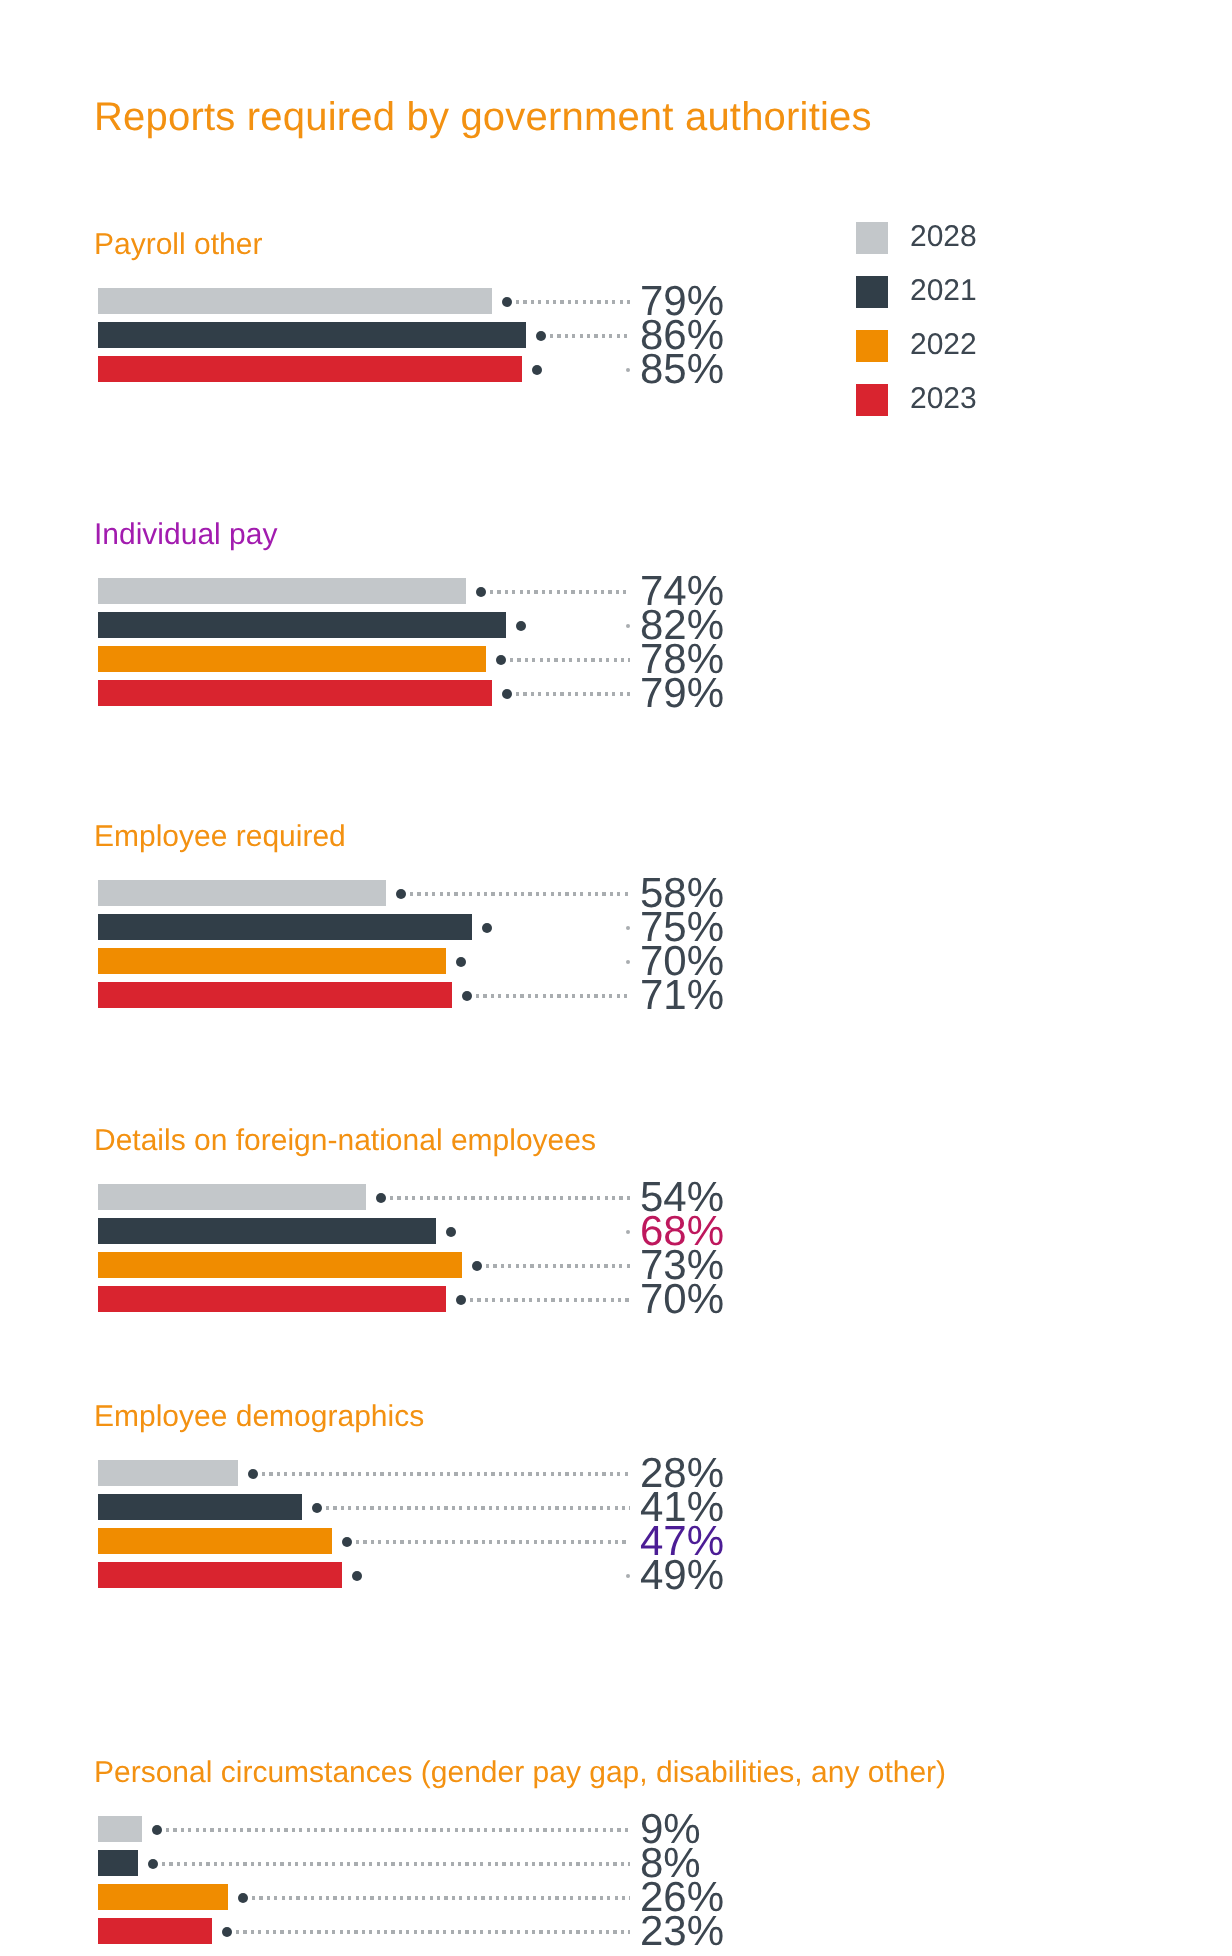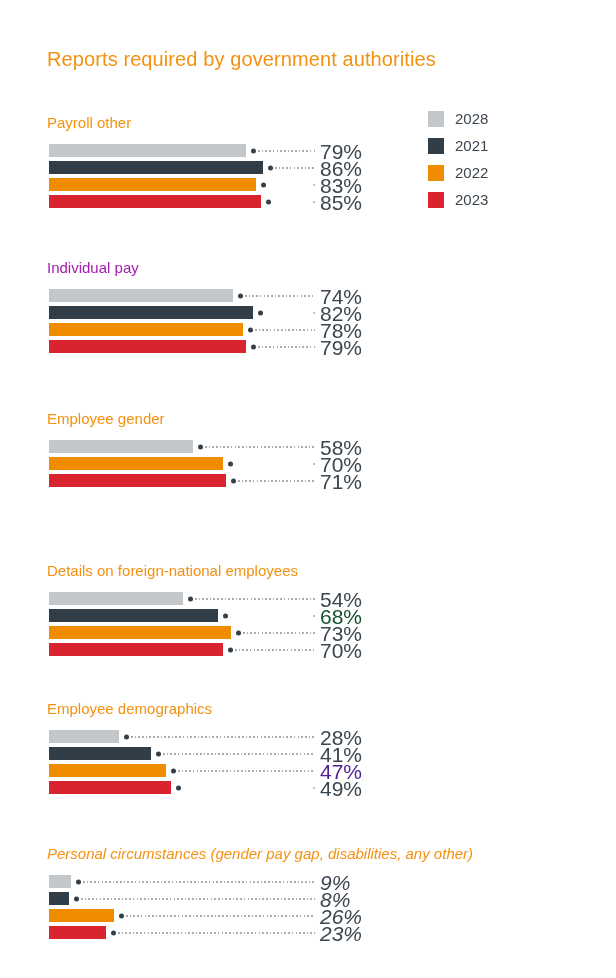--- a/index.html
+++ b/index.html
@@ -142,26 +142,20 @@
             <div class="leader" style="left: 209px; width: 57px; background-image: repeating-linear-gradient(to right, rgb(169, 173, 176) 0px, rgb(169, 173, 176) 1.6px, transparent 1.6px, transparent 3.7px);"></div>
             <div class="value-label" style="color: rgb(60, 70, 80);">79%</div>
           </div>
           <div class="bar-row">
             <div class="bar" style="width: 214px; background: rgb(49, 62, 72);"></div>
             <div class="end-dot" style="left: 219px; background: rgb(51, 63, 72);"></div>
             <div class="leader" style="left: 226px; width: 40px; background-image: repeating-linear-gradient(to right, rgb(169, 173, 176) 0px, rgb(169, 173, 176) 1.6px, transparent 1.6px, transparent 3.7px);"></div>
             <div class="value-label" style="color: rgb(60, 70, 80);">86%</div>
           </div>
           <div class="bar-row">
-            <div class="bar" style="width: 207px; background: rgb(240, 140, 0);"></div>
-            <div class="end-dot" style="left: 212px; background: rgb(51, 63, 72);"></div>
-            <div class="leader-single-dot" style="left: 264px; background: rgb(169, 173, 176);"></div>
-            <div class="value-label" style="color: rgb(60, 70, 80);">83%</div>
-          </div>
-          <div class="bar-row">
             <div class="bar" style="width: 212px; background: rgb(217, 36, 47);"></div>
             <div class="end-dot" style="left: 217px; background: rgb(51, 63, 72);"></div>
             <div class="leader-single-dot" style="left: 264px; background: rgb(169, 173, 176);"></div>
             <div class="value-label" style="color: rgb(60, 70, 80);">85%</div>
           </div>
         </div>
       </div>
       <div class="chart-group" style="top: 259px;">
         <div class="group-title" style="color: #a21caf;">Individual pay</div>
         <div class="rows">
@@ -185,29 +179,35 @@
           </div>
           <div class="bar-row">
             <div class="bar" style="width: 197px; background: rgb(217, 36, 47);"></div>
             <div class="end-dot" style="left: 202px; background: rgb(51, 63, 72);"></div>
             <div class="leader" style="left: 209px; width: 57px; background-image: repeating-linear-gradient(to right, rgb(169, 173, 176) 0px, rgb(169, 173, 176) 1.6px, transparent 1.6px, transparent 3.7px);"></div>
             <div class="value-label" style="color: rgb(60, 70, 80);">79%</div>
           </div>
         </div>
       </div>
       <div class="chart-group" style="top: 410px;">
-        <div class="group-title" style="color: rgb(243, 145, 17);">Employee gender</div>
+        <div class="group-title" style="color: rgb(243, 145, 17);">Employee required</div>
         <div class="rows">
           <div class="bar-row">
             <div class="bar" style="width: 144px; background: rgb(195, 199, 202);"></div>
             <div class="end-dot" style="left: 149px; background: rgb(51, 63, 72);"></div>
             <div class="leader" style="left: 156px; width: 110px; background-image: repeating-linear-gradient(to right, rgb(169, 173, 176) 0px, rgb(169, 173, 176) 1.6px, transparent 1.6px, transparent 3.7px);"></div>
             <div class="value-label" style="color: rgb(60, 70, 80);">58%</div>
           </div>
           <div class="bar-row">
+            <div class="bar" style="width: 187px; background: rgb(49, 62, 72);"></div>
+            <div class="end-dot" style="left: 192px; background: rgb(51, 63, 72);"></div>
+            <div class="leader-single-dot" style="left: 264px; background: rgb(169, 173, 176);"></div>
+            <div class="value-label" style="color: rgb(60, 70, 80);">75%</div>
+          </div>
+          <div class="bar-row">
             <div class="bar" style="width: 174px; background: rgb(240, 140, 0);"></div>
             <div class="end-dot" style="left: 179px; background: rgb(51, 63, 72);"></div>
             <div class="leader-single-dot" style="left: 264px; background: rgb(169, 173, 176);"></div>
             <div class="value-label" style="color: rgb(60, 70, 80);">70%</div>
           </div>
           <div class="bar-row">
             <div class="bar" style="width: 177px; background: rgb(217, 36, 47);"></div>
             <div class="end-dot" style="left: 182px; background: rgb(51, 63, 72);"></div>
             <div class="leader" style="left: 189px; width: 77px; background-image: repeating-linear-gradient(to right, rgb(169, 173, 176) 0px, rgb(169, 173, 176) 1.6px, transparent 1.6px, transparent 3.7px);"></div>
             <div class="value-label" style="color: rgb(60, 70, 80);">71%</div>
@@ -220,21 +220,21 @@
           <div class="bar-row">
             <div class="bar" style="width: 134px; background: rgb(195, 199, 202);"></div>
             <div class="end-dot" style="left: 139px; background: rgb(51, 63, 72);"></div>
             <div class="leader" style="left: 146px; width: 120px; background-image: repeating-linear-gradient(to right, rgb(169, 173, 176) 0px, rgb(169, 173, 176) 1.6px, transparent 1.6px, transparent 3.7px);"></div>
             <div class="value-label" style="color: rgb(60, 70, 80);">54%</div>
           </div>
           <div class="bar-row">
             <div class="bar" style="width: 169px; background: rgb(49, 62, 72);"></div>
             <div class="end-dot" style="left: 174px; background: rgb(51, 63, 72);"></div>
             <div class="leader-single-dot" style="left: 264px; background: rgb(169, 173, 176);"></div>
-            <div class="value-label" style="color: #14532d;">68%</div>
+            <div class="value-label" style="color: #be185d;">68%</div>
           </div>
           <div class="bar-row">
             <div class="bar" style="width: 182px; background: rgb(240, 140, 0);"></div>
             <div class="end-dot" style="left: 187px; background: rgb(51, 63, 72);"></div>
             <div class="leader" style="left: 194px; width: 72px; background-image: repeating-linear-gradient(to right, rgb(169, 173, 176) 0px, rgb(169, 173, 176) 1.6px, transparent 1.6px, transparent 3.7px);"></div>
             <div class="value-label" style="color: rgb(60, 70, 80);">73%</div>
           </div>
           <div class="bar-row">
             <div class="bar" style="width: 174px; background: rgb(217, 36, 47);"></div>
             <div class="end-dot" style="left: 179px; background: rgb(51, 63, 72);"></div>
@@ -265,21 +265,21 @@
             <div class="value-label" style="color: #4c1d95;">47%</div>
           </div>
           <div class="bar-row">
             <div class="bar" style="width: 122px; background: rgb(217, 36, 47);"></div>
             <div class="end-dot" style="left: 127px; background: rgb(51, 63, 72);"></div>
             <div class="leader-single-dot" style="left: 264px; background: rgb(169, 173, 176);"></div>
             <div class="value-label" style="color: rgb(60, 70, 80);">49%</div>
           </div>
         </div>
       </div>
-      <div class="chart-group" style="top: 845px; font-style: italic;">
+      <div class="chart-group" style="top: 878px;">
         <div class="group-title" style="color: rgb(243, 145, 17);">Personal circumstances (gender pay gap, disabilities, any other)</div>
         <div class="rows">
           <div class="bar-row">
             <div class="bar" style="width: 22px; background: rgb(195, 199, 202);"></div>
             <div class="end-dot" style="left: 27px; background: rgb(51, 63, 72);"></div>
             <div class="leader" style="left: 34px; width: 232px; background-image: repeating-linear-gradient(to right, rgb(169, 173, 176) 0px, rgb(169, 173, 176) 1.6px, transparent 1.6px, transparent 3.7px);"></div>
             <div class="value-label" style="color: rgb(60, 70, 80);">9%</div>
           </div>
           <div class="bar-row">
             <div class="bar" style="width: 20px; background: rgb(49, 62, 72);"></div>

